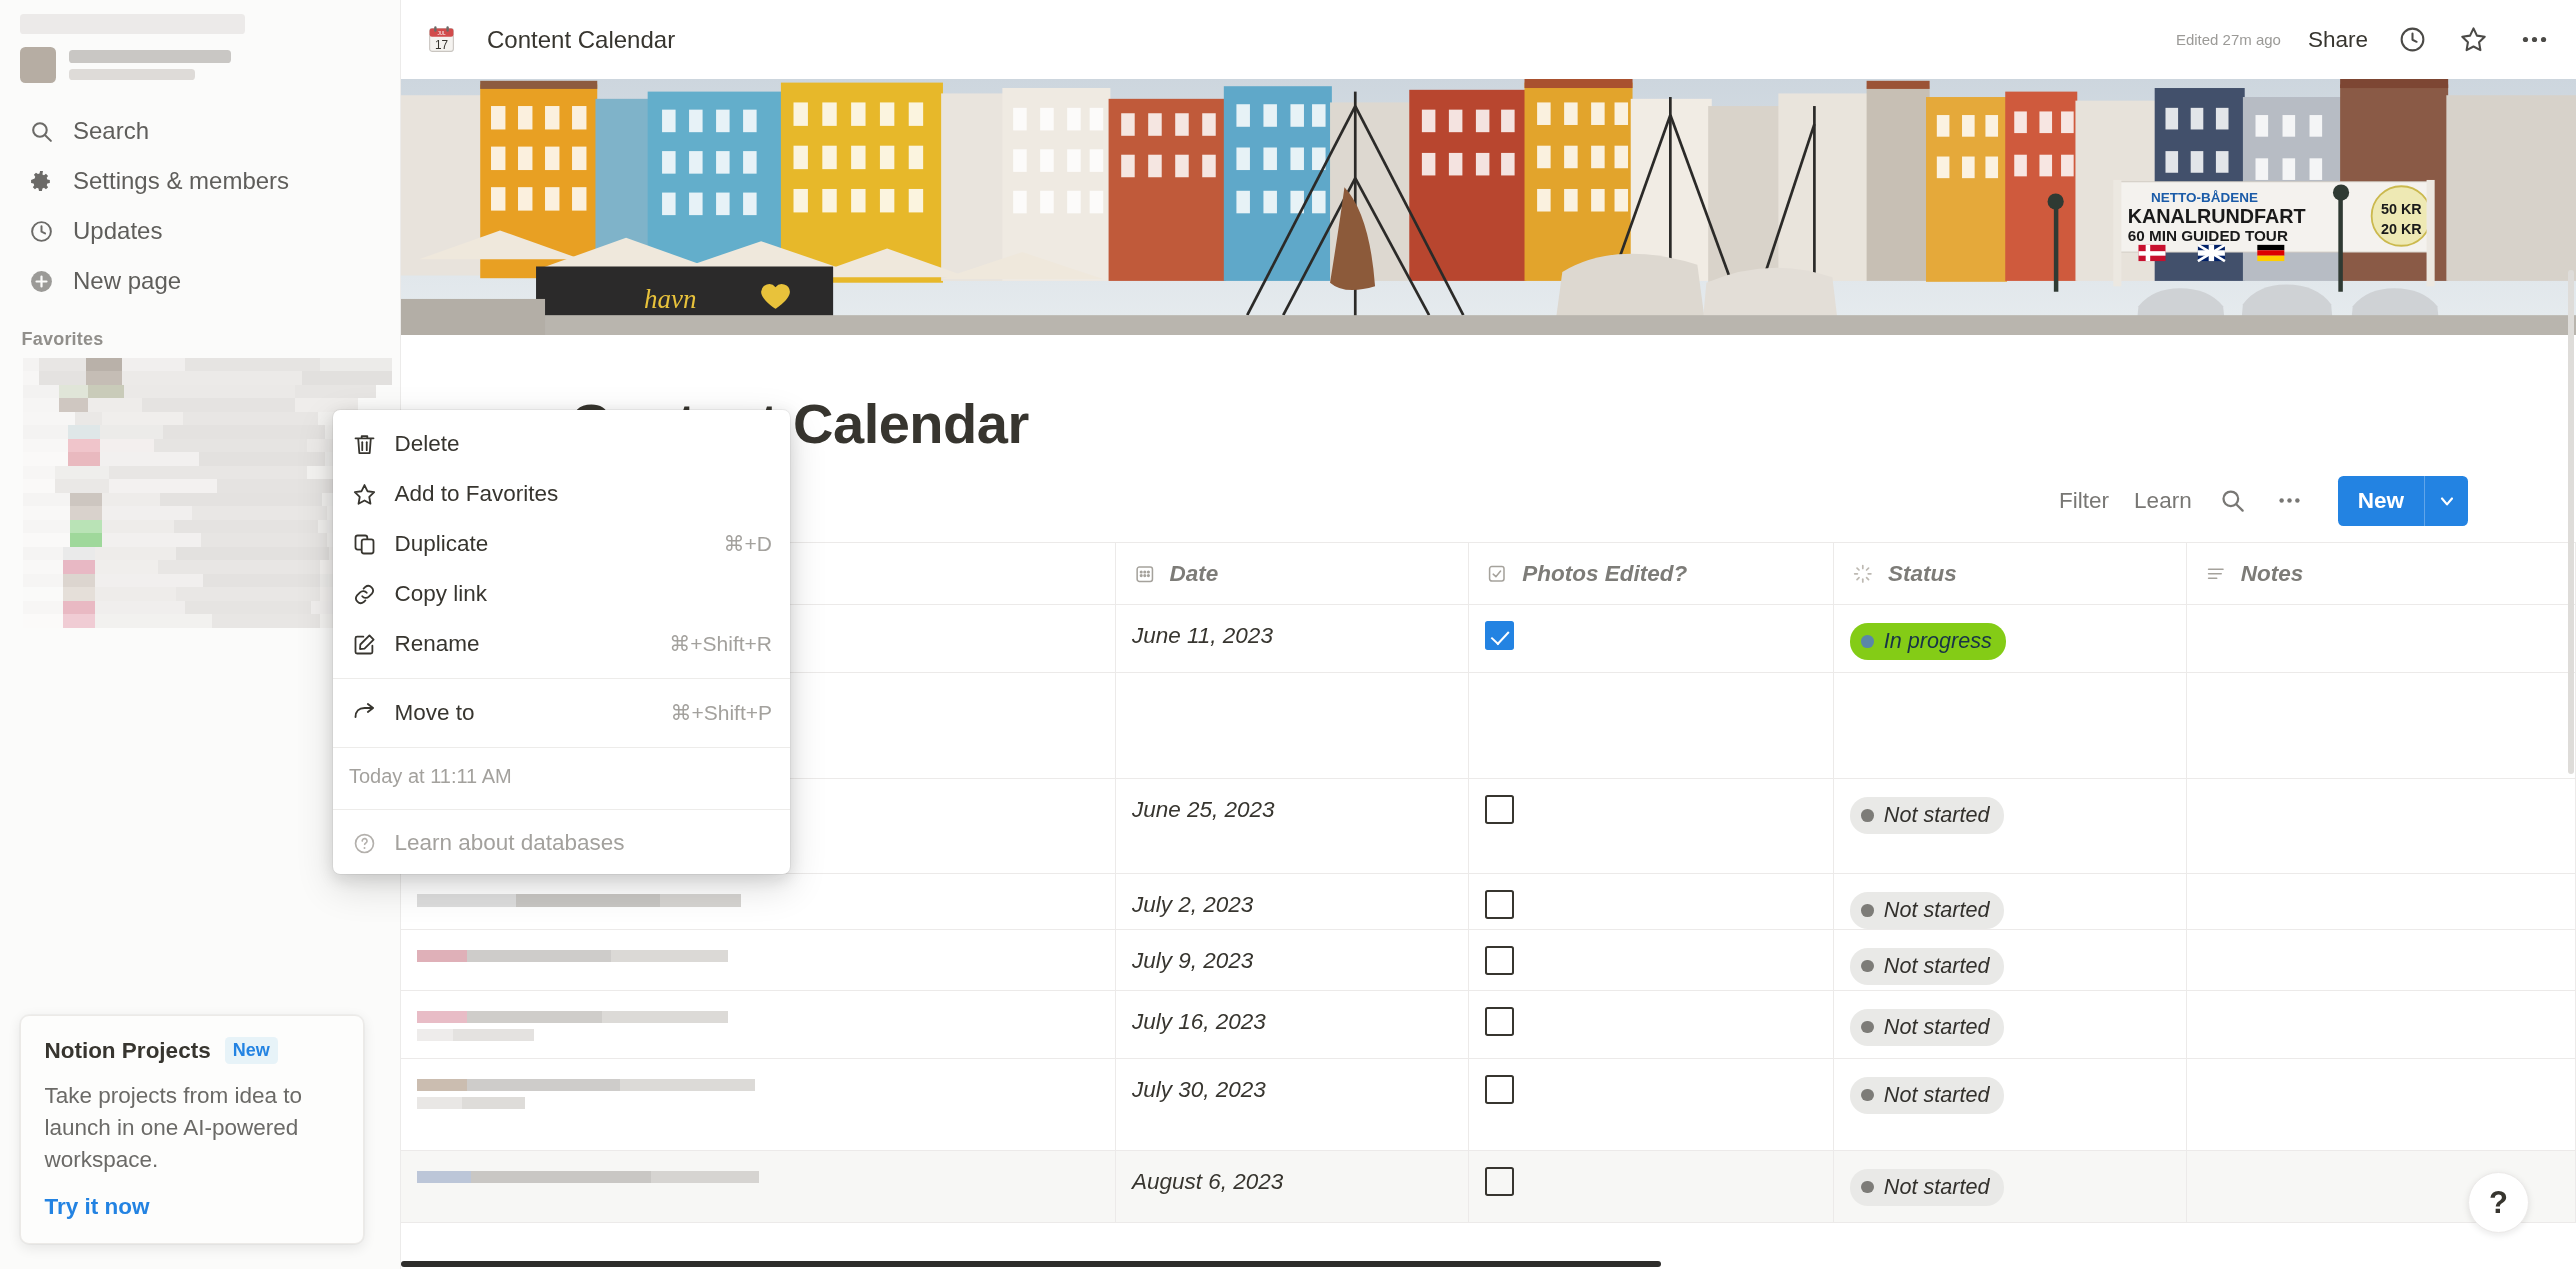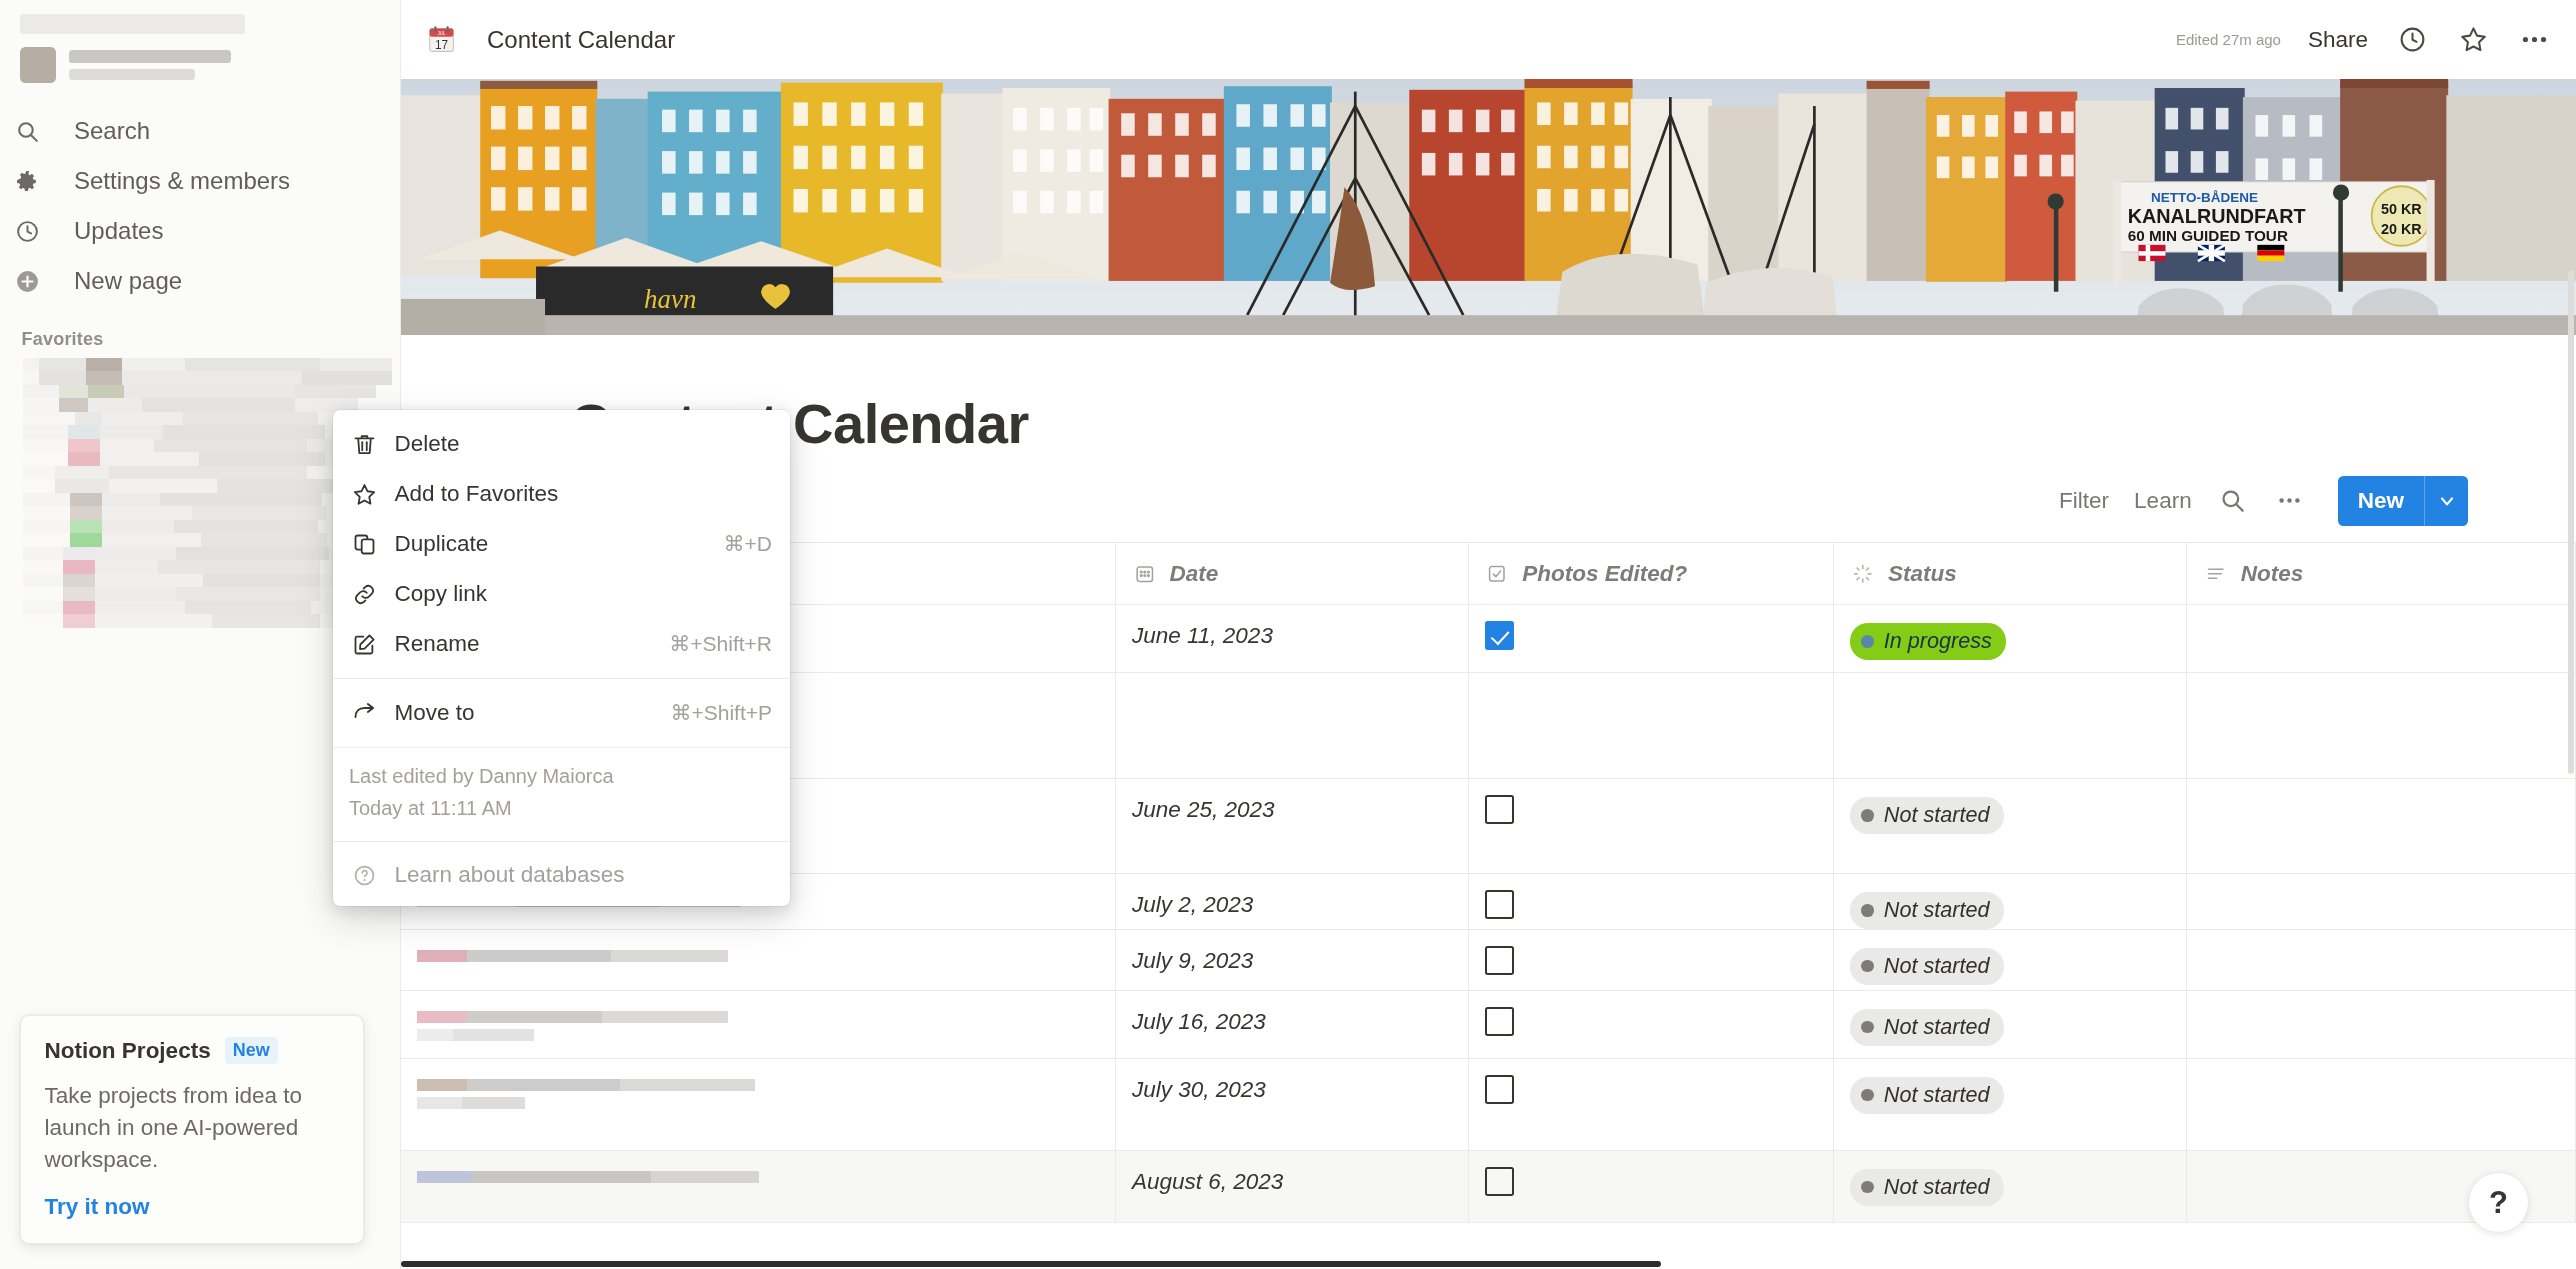--- a/index.html
+++ b/index.html
@@ -19,22 +19,22 @@
     position: relative;
     flex: 0 0 401px;
     overflow: hidden;
   }
   .ws-switcher { height: 90px; padding: 14.4px 20px 0 20px; }
   .blurblock { border-radius: 3.6px; filter: blur(0px); }
   .ws-row { display: flex; align-items: center; gap: 12.6px; margin-top: 12.6px; }
 
   .nav-list { margin-top: 16px; }
   .nav-item {
-    display: flex; align-items: center; gap: 33px;
-    height: 50px; padding: 0 14px;
+    display: flex; align-items: center; gap: 18px;
+    height: 50px; padding: 0 28px;
     color: #5f5e5b; font-size: 24px;
   }
   .nav-item .ico { width: 27px; height: 27px; display: flex; align-items: center; justify-content: center; flex: 0 0 27px; }
   .nav-item .ico svg { display:block; }
 
   .fav-header {
     color: #918f8b; font-size: 18px; font-weight: 600;
     padding: 23.4px 23.4px 7.2px 21.6px; letter-spacing: 0.2px;
   }
 
@@ -1090,21 +1090,20 @@
             <polyline points="15 4.5 19.6 8 15 11.5"></polyline>
         </svg>
       </span>
       <span class="lab">Move to</span>
       <span class="sc">⌘+Shift+P</span>
     </div>
 
     <div class="ctxsep"></div>
 
     <div class="ctxmeta">
-      <div>Last edited by Danny Maiorca</div>
       <div>Today at 11:11 AM</div>
     </div>
 
     <div class="ctxsep"></div>
 
     <div class="ctxitem muted">
       <span class="ci">
         <svg width="25" height="25" viewBox="0 0 24 24" fill="none" stroke="#b3b0ac" stroke-width="1.6">
           <circle cx="12" cy="12" r="8.6"></circle>
           <path d="M9.8 9.6a2.3 2.3 0 114.3 1.1c-.6.9-1.6 1.2-1.9 2.1" stroke-linecap="round"></path>

